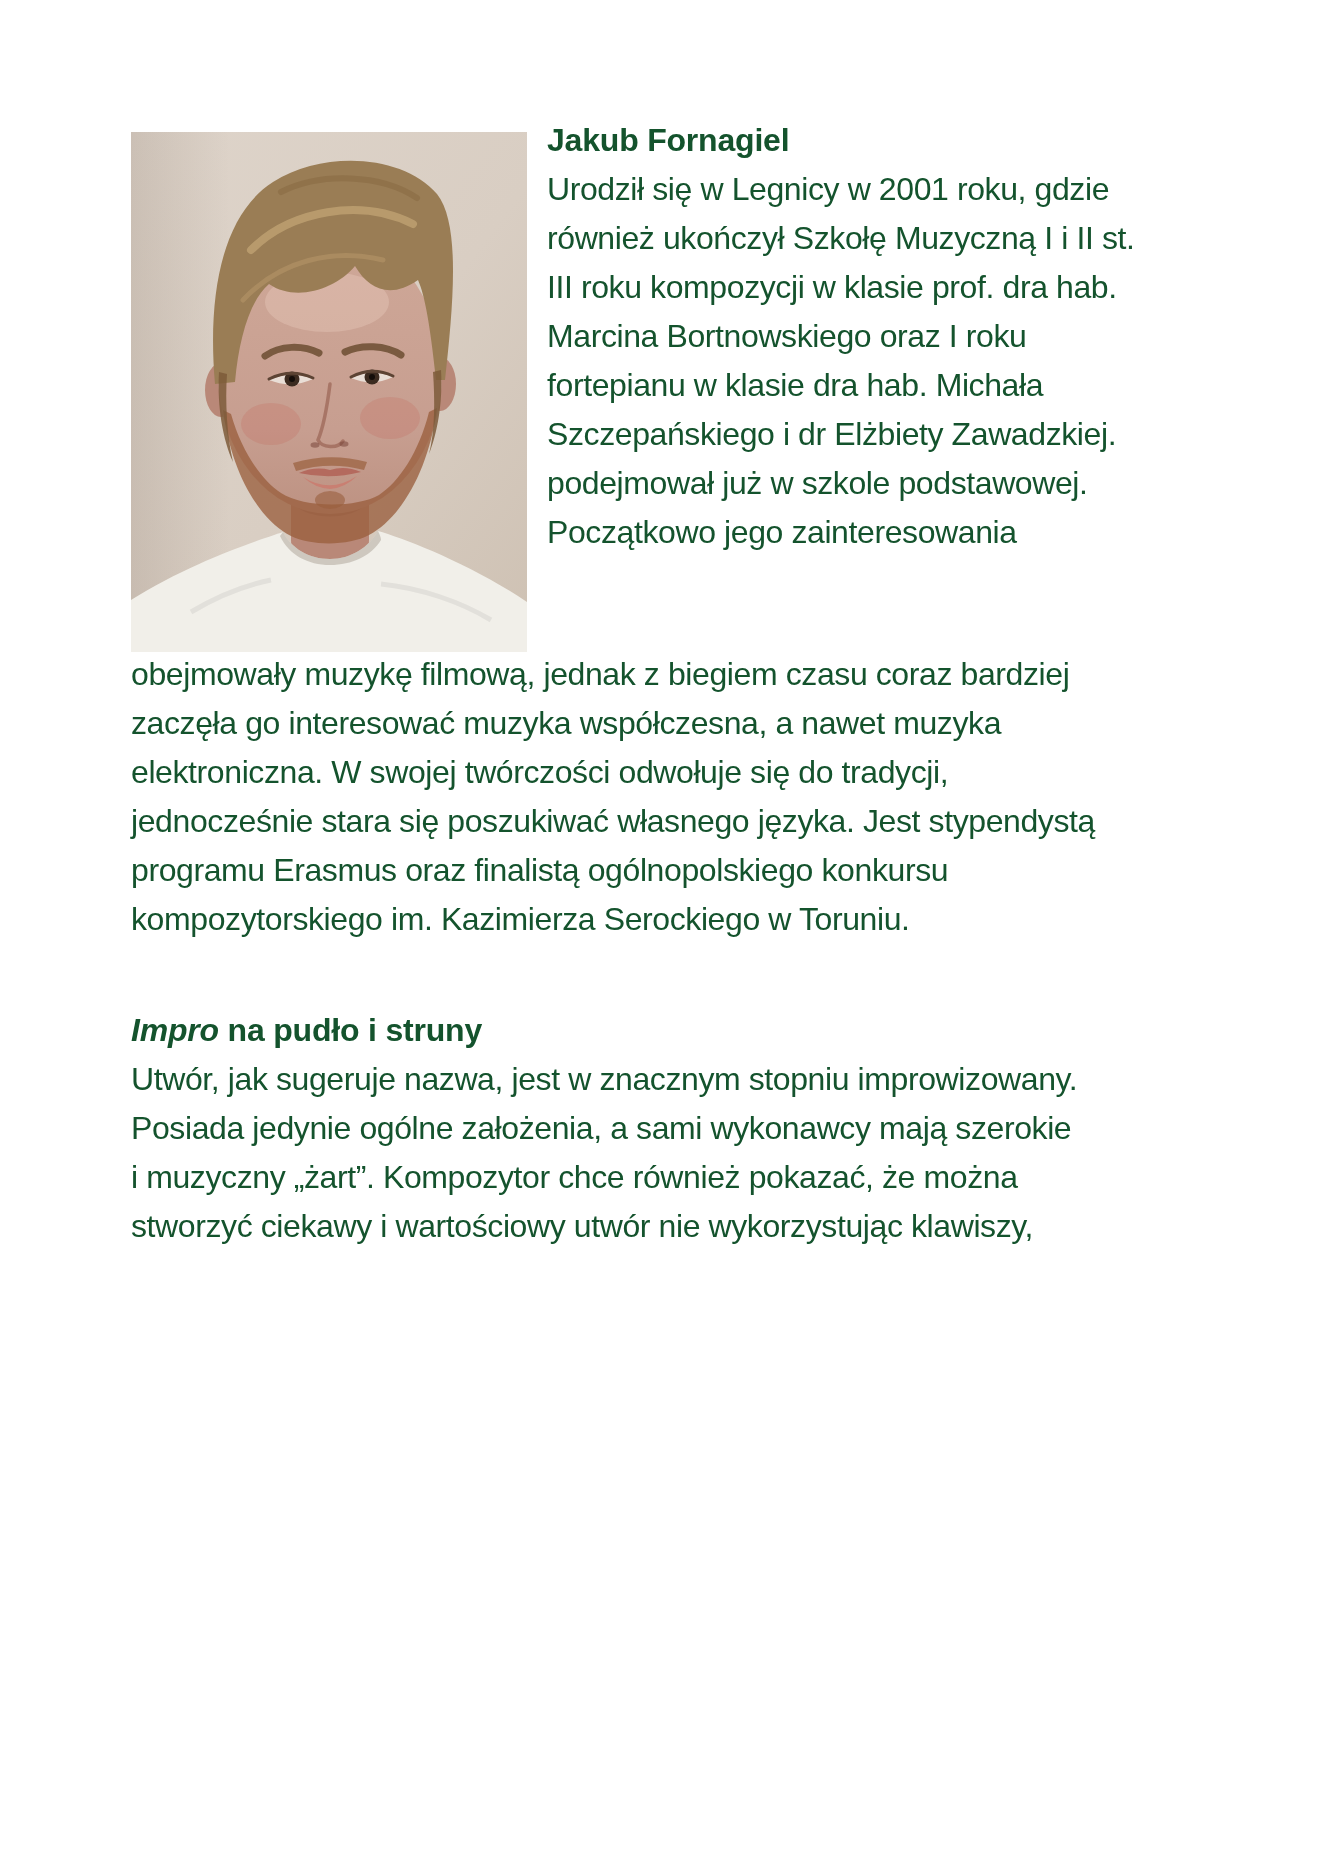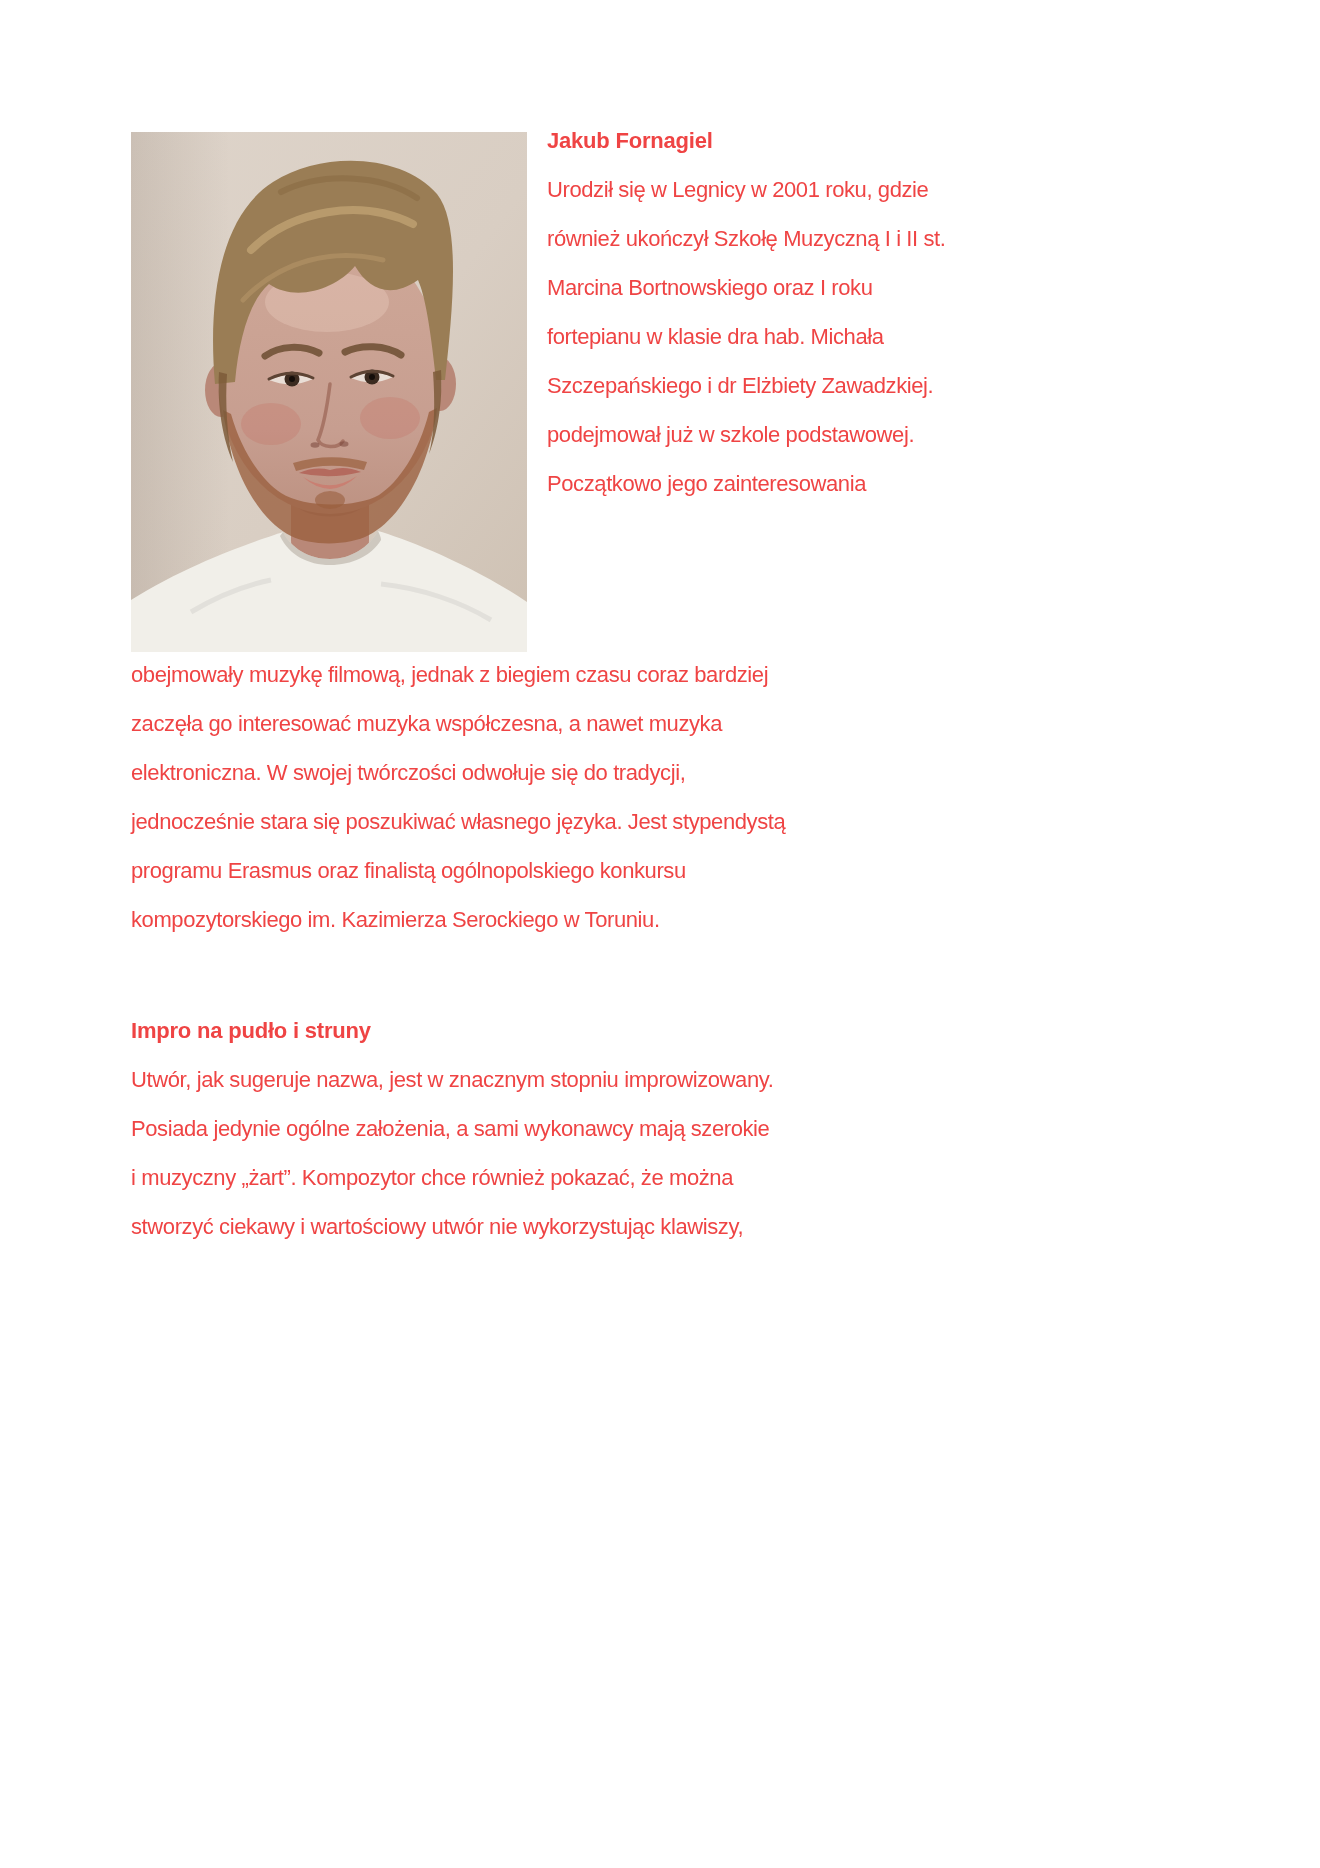--- a/index.html
+++ b/index.html
@@ -14,22 +14,22 @@
     height: 1868px;
     background: #ffffff;
     overflow: hidden;
   }
   .content {
     position: absolute;
     left: 131px;
     top: 0;
     width: 1059px;
     height: 100%;
-    color: #ef4444;
-    font-size: 22px;
+    color: #14532d;
+    font-size: 32px;
     line-height: 49px;
     letter-spacing: -0.4px;
   }
   .portrait-figure {
     position: absolute;
     left: 0;
     top: 132px;
     width: 396px;
     height: 520px;
     margin: 0;
@@ -56,21 +56,21 @@
   }
   .piece-heading {
     position: absolute;
     left: 0;
     top: 1006px;
     width: 1059px;
     font-weight: 700;
     letter-spacing: -0.2px;
     white-space: nowrap;
   }
-  .piece-heading .italic { }
+  .piece-heading .italic { font-style: italic; }
   .piece-body {
     position: absolute;
     left: 0;
     top: 1055px;
     width: 1059px;
     white-space: nowrap;
   }
   .text-line { height: 49px; }
 </style>
 </head>
@@ -157,20 +157,21 @@
         <path fill="rgba(125,90,58,0.85)" d="M88,240 C86,275 92,308 102,330 C96,305 94,270 96,242 Z"></path>
         <path fill="rgba(125,90,58,0.85)" d="M310,238 C312,272 306,302 298,322 C304,300 304,268 302,240 Z"></path>
       </svg>
     </figure>
 
     <div class="bio-right">
       <div class="bio-name text-line">Jakub Fornagiel</div>
       <div>
           <div class="text-line">Urodził się w Legnicy w 2001 roku, gdzie</div>
           <div class="text-line">również ukończył Szkołę Muzyczną I i II st.</div>
+          <div class="text-line">III roku kompozycji w klasie prof. dra hab.</div>
           <div class="text-line">Marcina Bortnowskiego oraz I roku</div>
           <div class="text-line">fortepianu w klasie dra hab. Michała</div>
           <div class="text-line">Szczepańskiego i dr Elżbiety Zawadzkiej.</div>
           <div class="text-line">podejmował już w szkole podstawowej.</div>
           <div class="text-line">Początkowo jego zainteresowania</div>
         </div>
     </div>
 
     <div class="bio-full">
         <div class="text-line">obejmowały muzykę filmową, jednak z biegiem czasu coraz bardziej</div>

